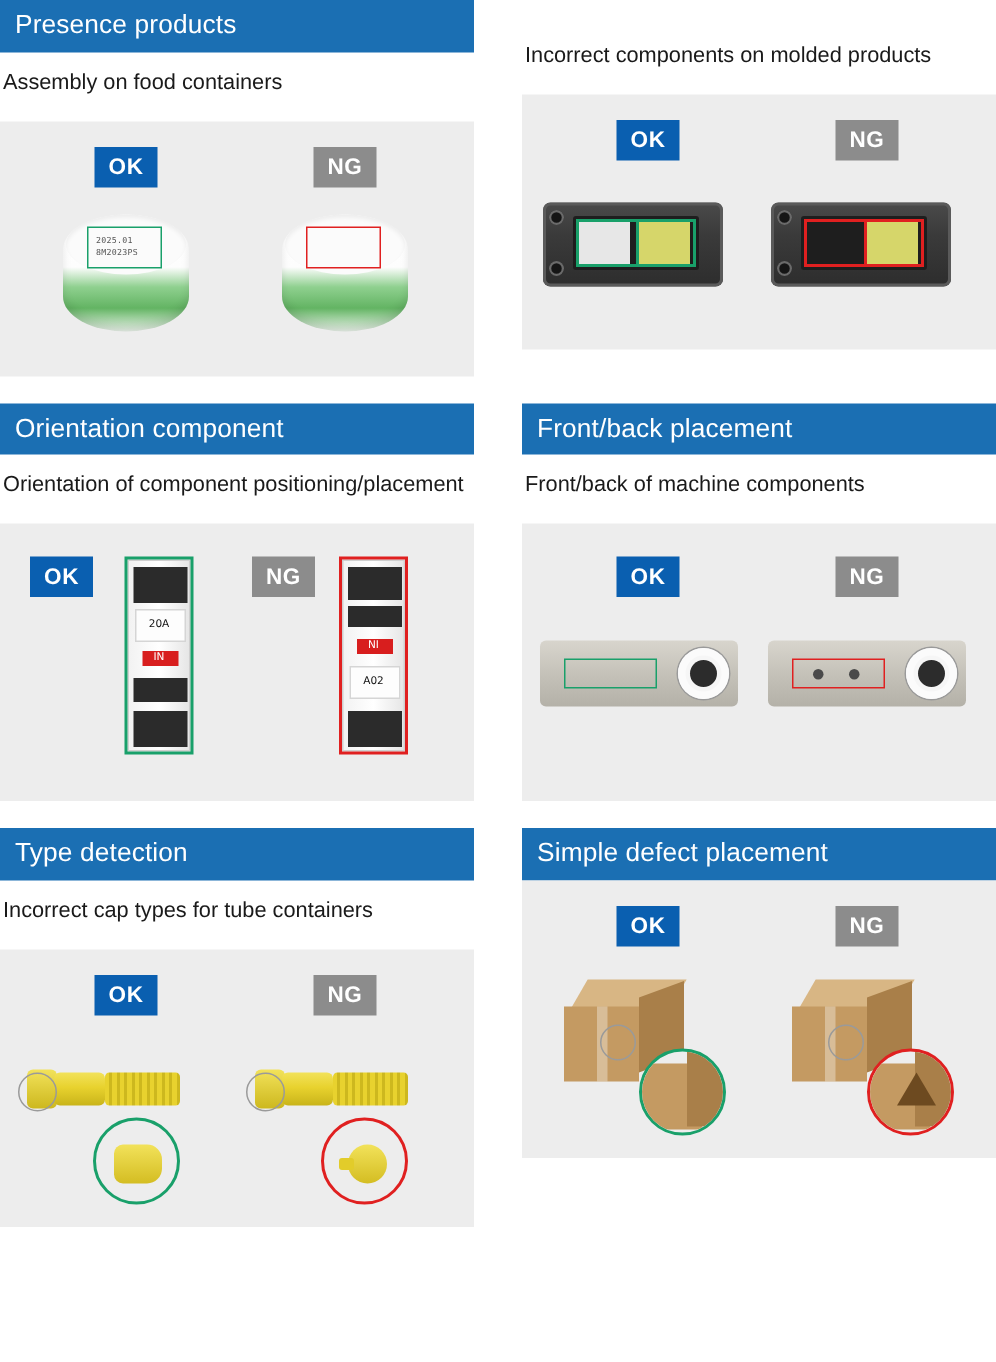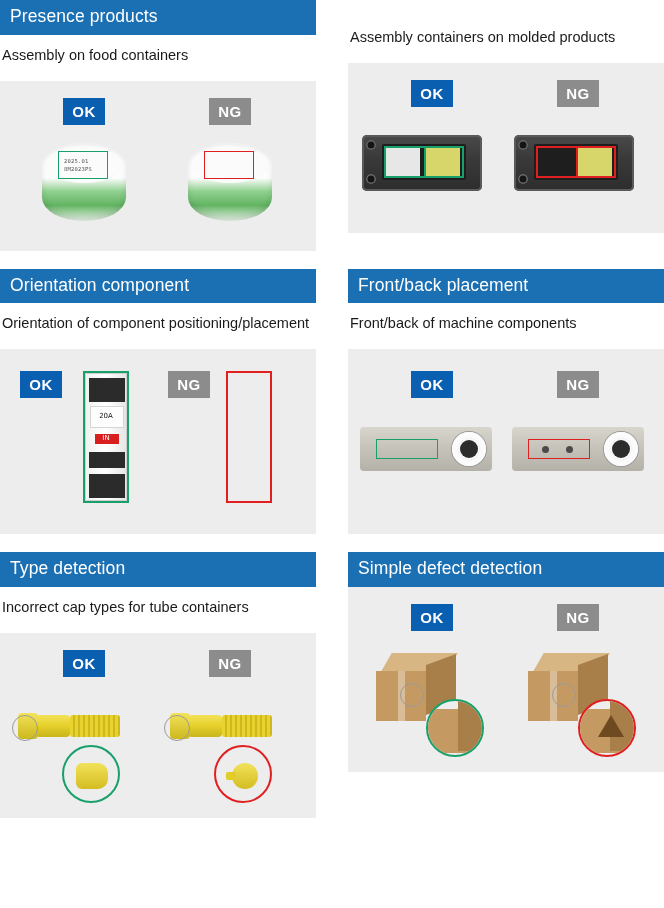--- a/index.html
+++ b/index.html
@@ -226,21 +226,21 @@
 
       <div class="cap" style="left:188px; top:62px;">
         <div class="cap-top"></div>
         <div class="mark-box red" style="left:16px; top:8px; width:50px; height:28px;"></div>
       </div>
     </div>
   </section>
 
   <section class="panel">
     <div class="panel-header" style="visibility:hidden;"></div>
-    <div class="panel-caption">Assembly containers on molded products</div>
+    <div class="panel-caption">Incorrect components on molded products</div>
     <div class="imgbox">
       <div class="badge ok" style="left:63px; top:17px;">OK</div>
       <div class="badge ng" style="left:209px; top:17px;">NG</div>
 
       <div class="molded" style="left:14px; top:72px;">
         <div class="screw" style="left:4px; top:5px;"></div>
         <div class="screw" style="left:4px; top:39px;"></div>
         <div class="molded-inner">
           <div class="chip white" style="left:4px; width:34px;"></div>
           <div class="chip yellow" style="left:42px; width:36px;"></div>
@@ -272,20 +272,29 @@
         <div class="bk-blk" style="left:3px; top:4px; width:36px; height:24px;"></div>
         <div class="bk-wht" style="left:4px; top:32px; width:34px; height:22px;"></div>
         <div class="bk-label" style="top:38px;">20A</div>
         <div class="bk-red" style="left:9px; top:60px; width:24px; height:10px;"></div>
         <div class="bk-label" style="top:60px; color:#fff;">IN</div>
         <div class="bk-blk" style="left:3px; top:78px; width:36px; height:16px;"></div>
         <div class="bk-blk" style="left:3px; top:100px; width:36px; height:24px;"></div>
       </div>
       <div class="outline" style="left:83px; top:22px; width:46px; height:132px;"></div>
 
+      <div class="breaker" style="left:228px; top:24px;">
+        <div class="bk-blk" style="left:3px; top:4px; width:36px; height:22px;"></div>
+        <div class="bk-blk" style="left:3px; top:30px; width:36px; height:14px;"></div>
+        <div class="bk-red" style="left:9px; top:52px; width:24px; height:10px;"></div>
+        <div class="bk-label" style="top:52px; color:#fff;">NI</div>
+        <div class="bk-wht" style="left:4px; top:70px; width:34px; height:22px;"></div>
+        <div class="bk-label" style="top:76px;">A02</div>
+        <div class="bk-blk" style="left:3px; top:100px; width:36px; height:24px;"></div>
+      </div>
       <div class="outline red" style="left:226px; top:22px; width:46px; height:132px;"></div>
     </div>
   </section>
 
   <section class="panel">
     <div class="panel-header">Front/back placement</div>
     <div class="panel-caption">Front/back of machine components</div>
     <div class="imgbox tall">
       <div class="badge ok" style="left:63px; top:22px;">OK</div>
       <div class="badge ng" style="left:209px; top:22px;">NG</div>
@@ -332,21 +341,21 @@
         <div class="small-circle" style="left:164px; top:82px; width:26px; height:26px;"></div>
         <div class="magnifier red" style="left:214px; top:112px; width:58px; height:58px;">
           <div style="position:absolute; left:16px; top:16px; width:26px; height:26px; background:linear-gradient(180deg,#f2e25a,#d4bd22); border-radius:50%;"></div>
           <div style="position:absolute; left:10px; top:25px; width:10px; height:8px; background:#e2cc2a; border-radius:2px;"></div>
         </div>
       </div>
     </div>
   </section>
 
   <section class="panel">
-    <div class="panel-header">Simple defect detection</div>
+    <div class="panel-header">Simple defect placement</div>
     <div class="imgbox tall">
       <div class="badge ok" style="left:63px; top:17px;">OK</div>
       <div class="badge ng" style="left:209px; top:17px;">NG</div>
 
       <div class="box-3d" style="left:28px; top:66px; width:86px; height:74px;">
         <div class="box-face box-top" style="left:10px; top:0; width:66px; height:20px; transform:skewX(-30deg);"></div>
         <div class="box-face box-front" style="left:0; top:18px; width:50px; height:50px;"></div>
         <div class="box-face box-side" style="left:50px; top:12px; width:30px; height:50px; transform:skewY(-20deg); transform-origin:left top;"></div>
         <div class="tape" style="left:22px; top:18px; width:7px; height:50px;"></div>
       </div>

